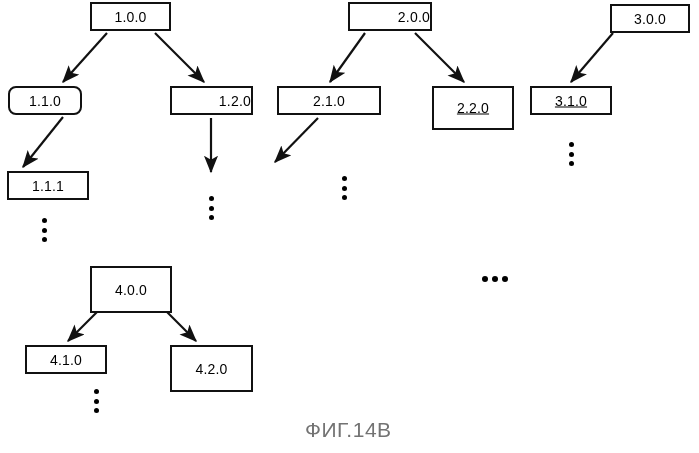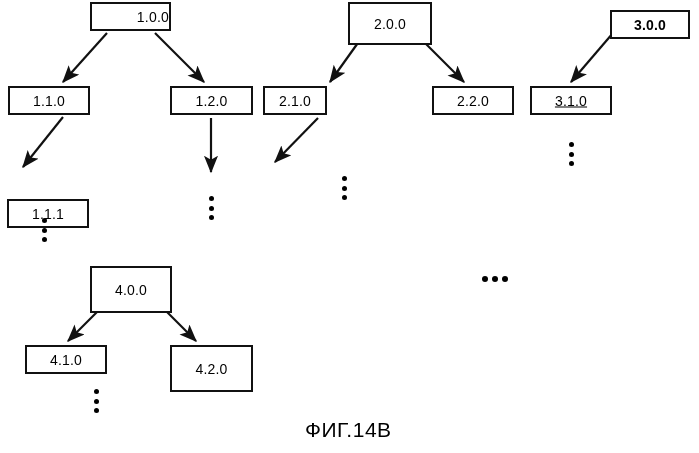--- a/index.html
+++ b/index.html
@@ -64,21 +64,21 @@
   .hdots i {
     display: block;
     width: 6px;
     height: 6px;
     border-radius: 50%;
     background: #000000;
   }
   .caption {
     position: absolute;
     font-size: 21px;
-    color: #000000;
+    color: #737373;
     letter-spacing: 0.5px;
     white-space: nowrap;
   }
 </style>
 </head>
 <body>
 
 <div id="canvas">
 
   <svg class="edges" viewBox="0 0 699 453" xmlns="http://www.w3.org/2000/svg">
@@ -95,42 +95,42 @@
         <line x1="365" y1="33" x2="330" y2="82"></line>
         <line x1="415" y1="33" x2="464" y2="82"></line>
         <line x1="318" y1="118" x2="275" y2="162"></line>
         <line x1="613" y1="33" x2="571" y2="82"></line>
         <line x1="112" y1="297" x2="68" y2="341"></line>
         <line x1="152" y1="297" x2="196" y2="341"></line>
       </g>
   </svg>
 
   <div id="node-layer">
-      <div class="node" style="left: 90px; top: 2px; width: 81px; height: 29px; justify-content: flex-end;">
+      <div class="node" style="left: 90px; top: 2px; width: 81px; height: 29px;">
         <span class="node-label">1.0.0</span>
       </div>
-      <div class="node" style="left: 8px; top: 86px; width: 82px; height: 29px;">
+      <div class="node" style="left: 8px; top: 86px; width: 74px; height: 29px; border-radius: 8px;">
         <span class="node-label">1.1.0</span>
       </div>
-      <div class="node" style="left: 170px; top: 86px; width: 83px; height: 29px;">
+      <div class="node" style="left: 170px; top: 86px; width: 83px; height: 29px; justify-content: flex-end;">
         <span class="node-label">1.2.0</span>
       </div>
-      <div class="node" style="left: 7px; top: 171px; width: 82px; height: 29px; margin-top: 28px;">
+      <div class="node" style="left: 7px; top: 171px; width: 82px; height: 29px;">
         <span class="node-label">1.1.1</span>
       </div>
-      <div class="node" style="left: 348px; top: 2px; width: 84px; height: 43px;">
+      <div class="node" style="left: 348px; top: 2px; width: 84px; height: 29px; justify-content: flex-end;">
         <span class="node-label">2.0.0</span>
       </div>
-      <div class="node" style="left: 263px; top: 86px; width: 64px; height: 29px;">
+      <div class="node" style="left: 277px; top: 86px; width: 104px; height: 29px;">
         <span class="node-label">2.1.0</span>
       </div>
-      <div class="node" style="left: 432px; top: 86px; width: 82px; height: 29px;">
+      <div class="node" style="left: 432px; top: 86px; width: 82px; height: 44px; text-decoration: underline;">
         <span class="node-label">2.2.0</span>
       </div>
-      <div class="node" style="left: 610px; top: 10px; width: 80px; height: 29px; font-weight: bold;">
+      <div class="node" style="left: 610px; top: 4px; width: 80px; height: 29px;">
         <span class="node-label">3.0.0</span>
       </div>
       <div class="node" style="left: 530px; top: 86px; width: 82px; height: 29px; text-decoration: underline;">
         <span class="node-label">3.1.0</span>
       </div>
       <div class="node" style="left: 90px; top: 266px; width: 82px; height: 47px;">
         <span class="node-label">4.0.0</span>
       </div>
       <div class="node" style="left: 25px; top: 345px; width: 82px; height: 29px;">
         <span class="node-label">4.1.0</span>

